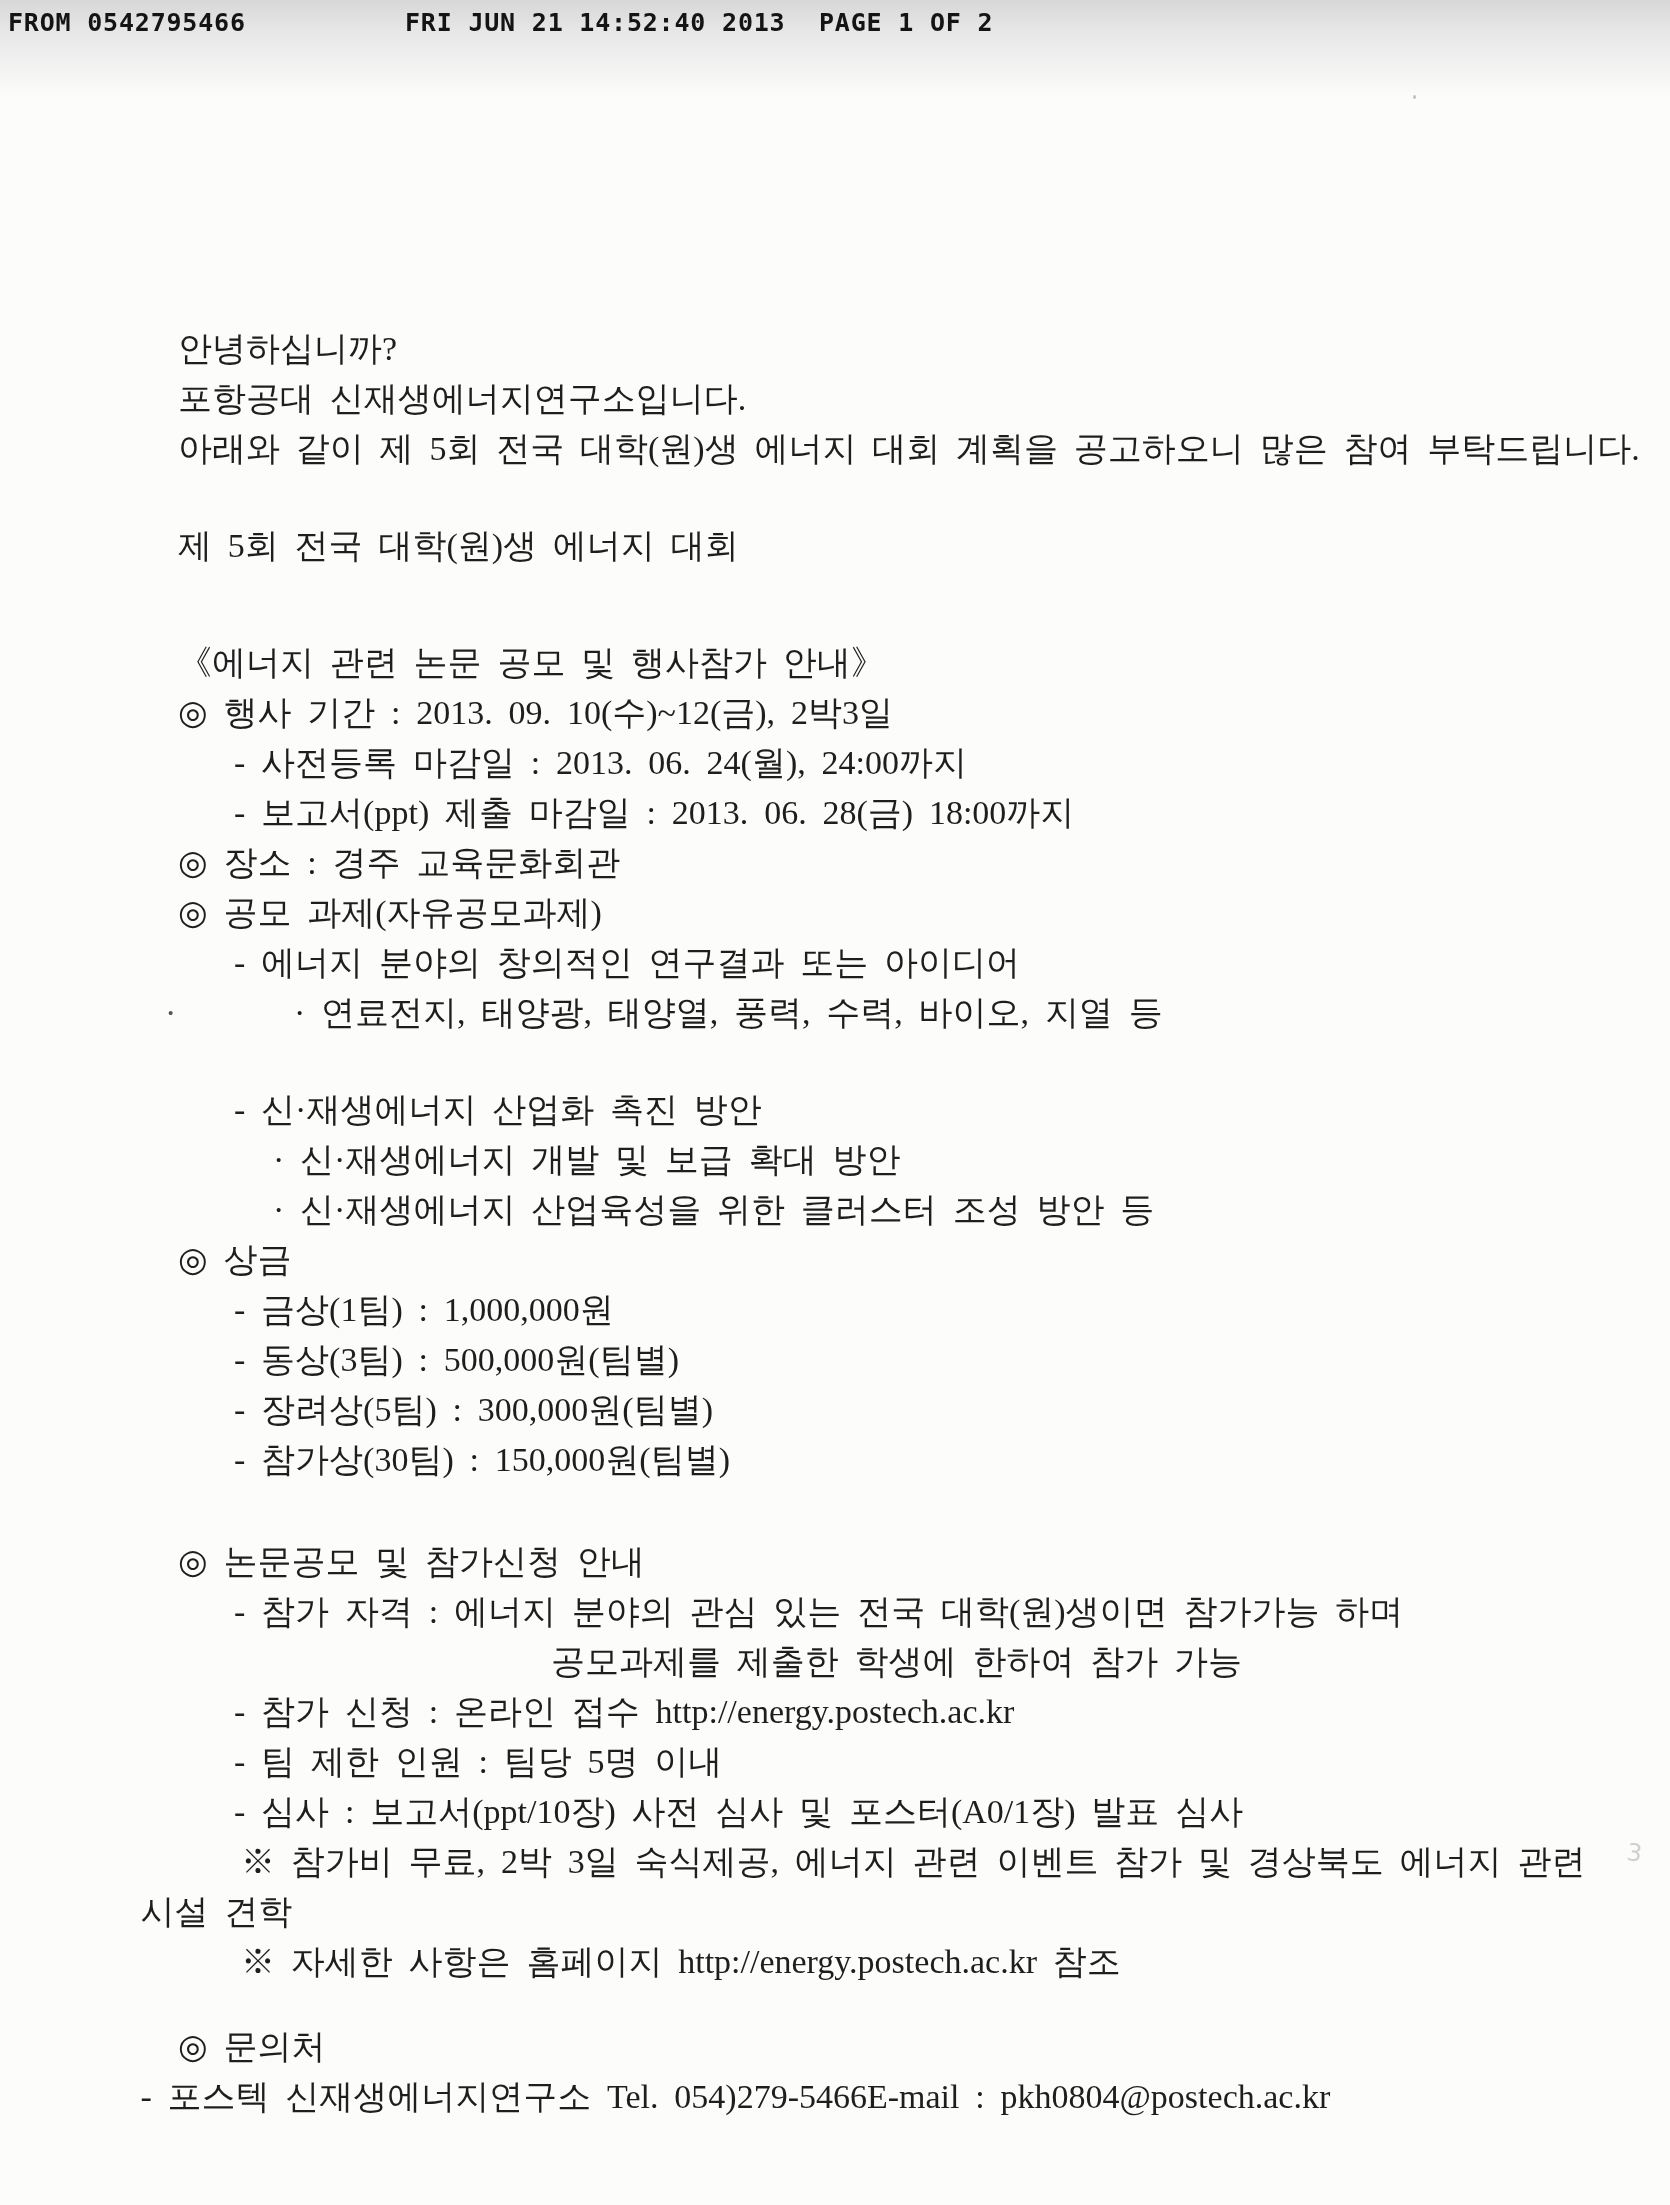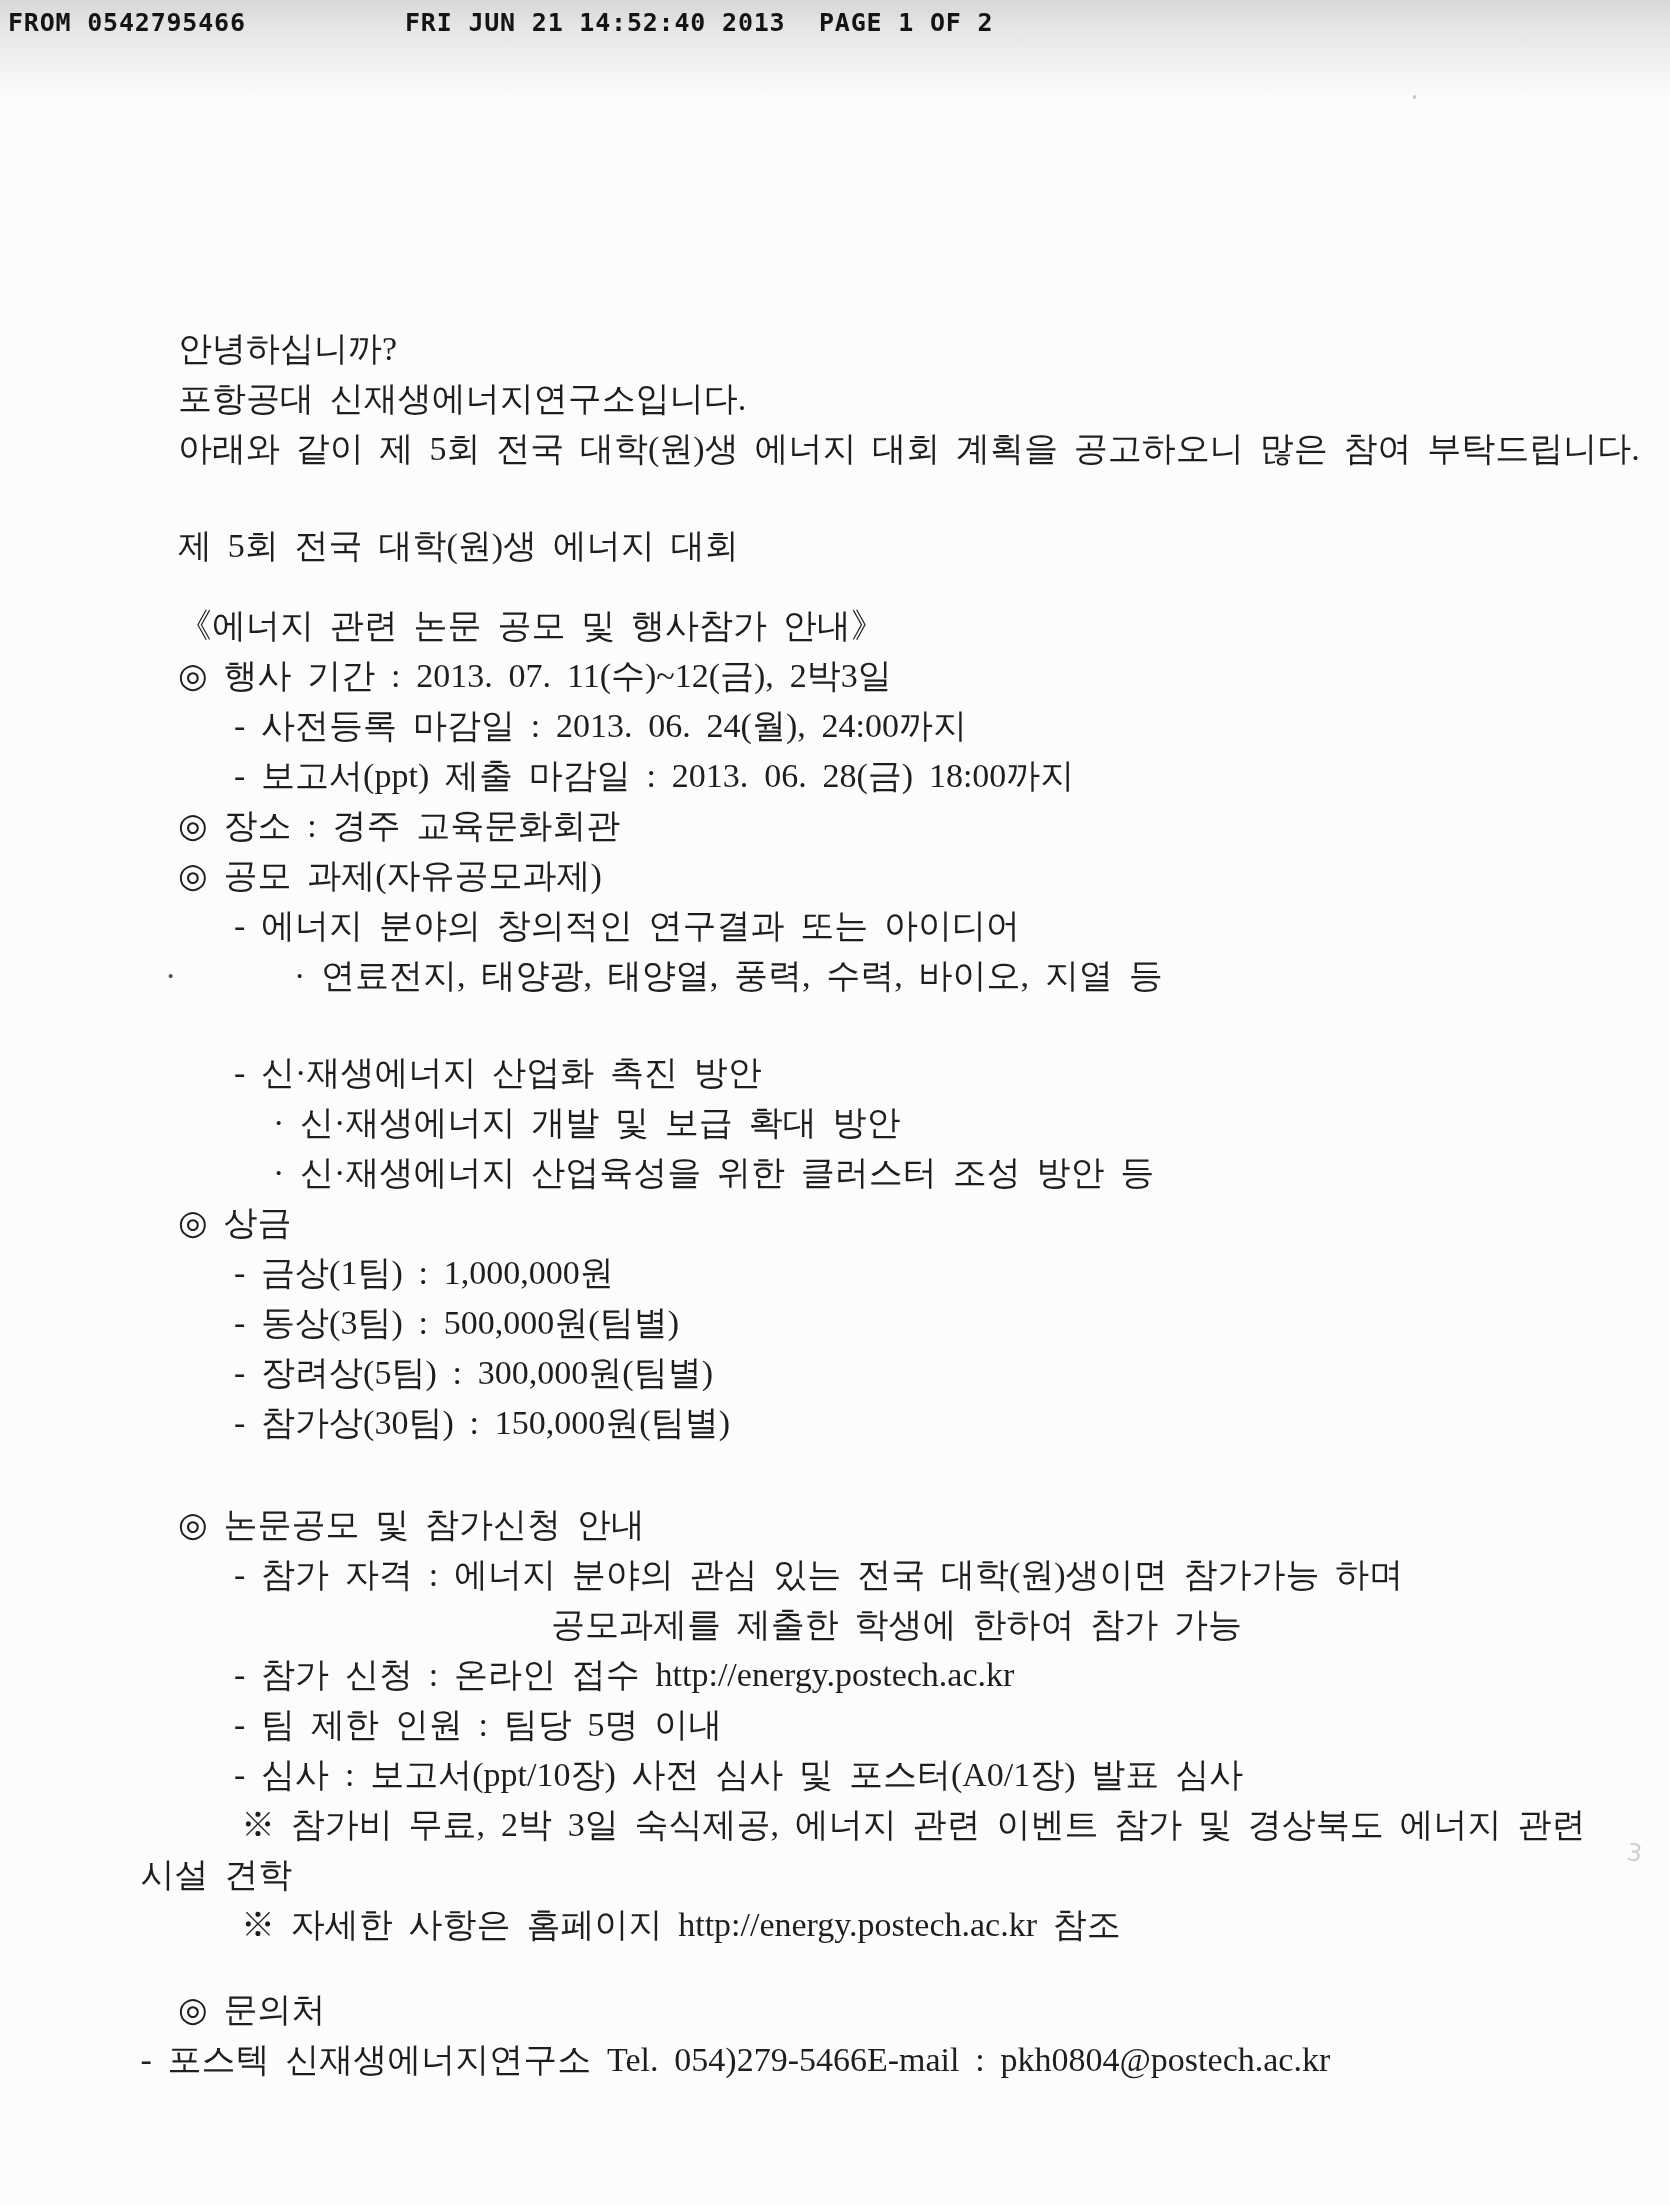--- a/index.html
+++ b/index.html
@@ -36,21 +36,21 @@
   }
   .line{white-space:nowrap;position:relative;}
   .l0{padding-left:40px;}
   .l1{padding-left:96px;}
   .lx{padding-left:103px;}   
   .l2a{padding-left:156px;}  
   .l2b{padding-left:135px;}  
   .cont{padding-left:413px;} 
   .out{padding-left:2.4px;}    
   .sp58{margin-top:47px;}
-  .sp62{margin-top:30px;}
+  .sp62{margin-top:67px;}
   .sp50{margin-top:52px;}
   .sp40{margin-top:35px;}
   .stray-dot{
     position:absolute;left:27px;top:0;
     font-size:34px;color:#555;
   }
   .smudge{
     position:absolute;left:1627px;top:1839px;width:18px;height:23px;
     color:#c2c2c2;font-size:24px;font-family:"DejaVu Sans",sans-serif;
     transform:rotate(8deg);opacity:.75;
@@ -71,21 +71,21 @@
   </div>
 
   <div class="doc">
     <div class="line l0">안녕하십니까?</div>
     <div class="line l0">포항공대 신재생에너지연구소입니다.</div>
     <div class="line l0">아래와 같이 제 5회 전국 대학(원)생 에너지 대회 계획을 공고하오니 많은 참여 부탁드립니다.</div>
 
     <div class="line l0 sp58">제 5회 전국 대학(원)생 에너지 대회</div>
 
     <div class="line l0 sp62">《에너지 관련 논문 공모 및 행사참가 안내》</div>
-    <div class="line l0">◎ 행사 기간 : 2013. 07. 11(수)~12(금), 2박3일</div>
+    <div class="line l0">◎ 행사 기간 : 2013. 09. 10(수)~12(금), 2박3일</div>
 
     <div class="line l1">- 사전등록 마감일 : 2013. 06. 24(월), 24:00까지</div>
     <div class="line l1">- 보고서(ppt) 제출 마감일 : 2013. 06. 28(금) 18:00까지</div>
 
     <div class="line l0">◎ 장소 : 경주 교육문화회관</div>
 
     <div class="line l0">◎ 공모 과제(자유공모과제)</div>
     <div class="line l1">- 에너지 분야의 창의적인 연구결과 또는 아이디어</div>
     <div class="line">
       <span class="stray-dot">·</span>

